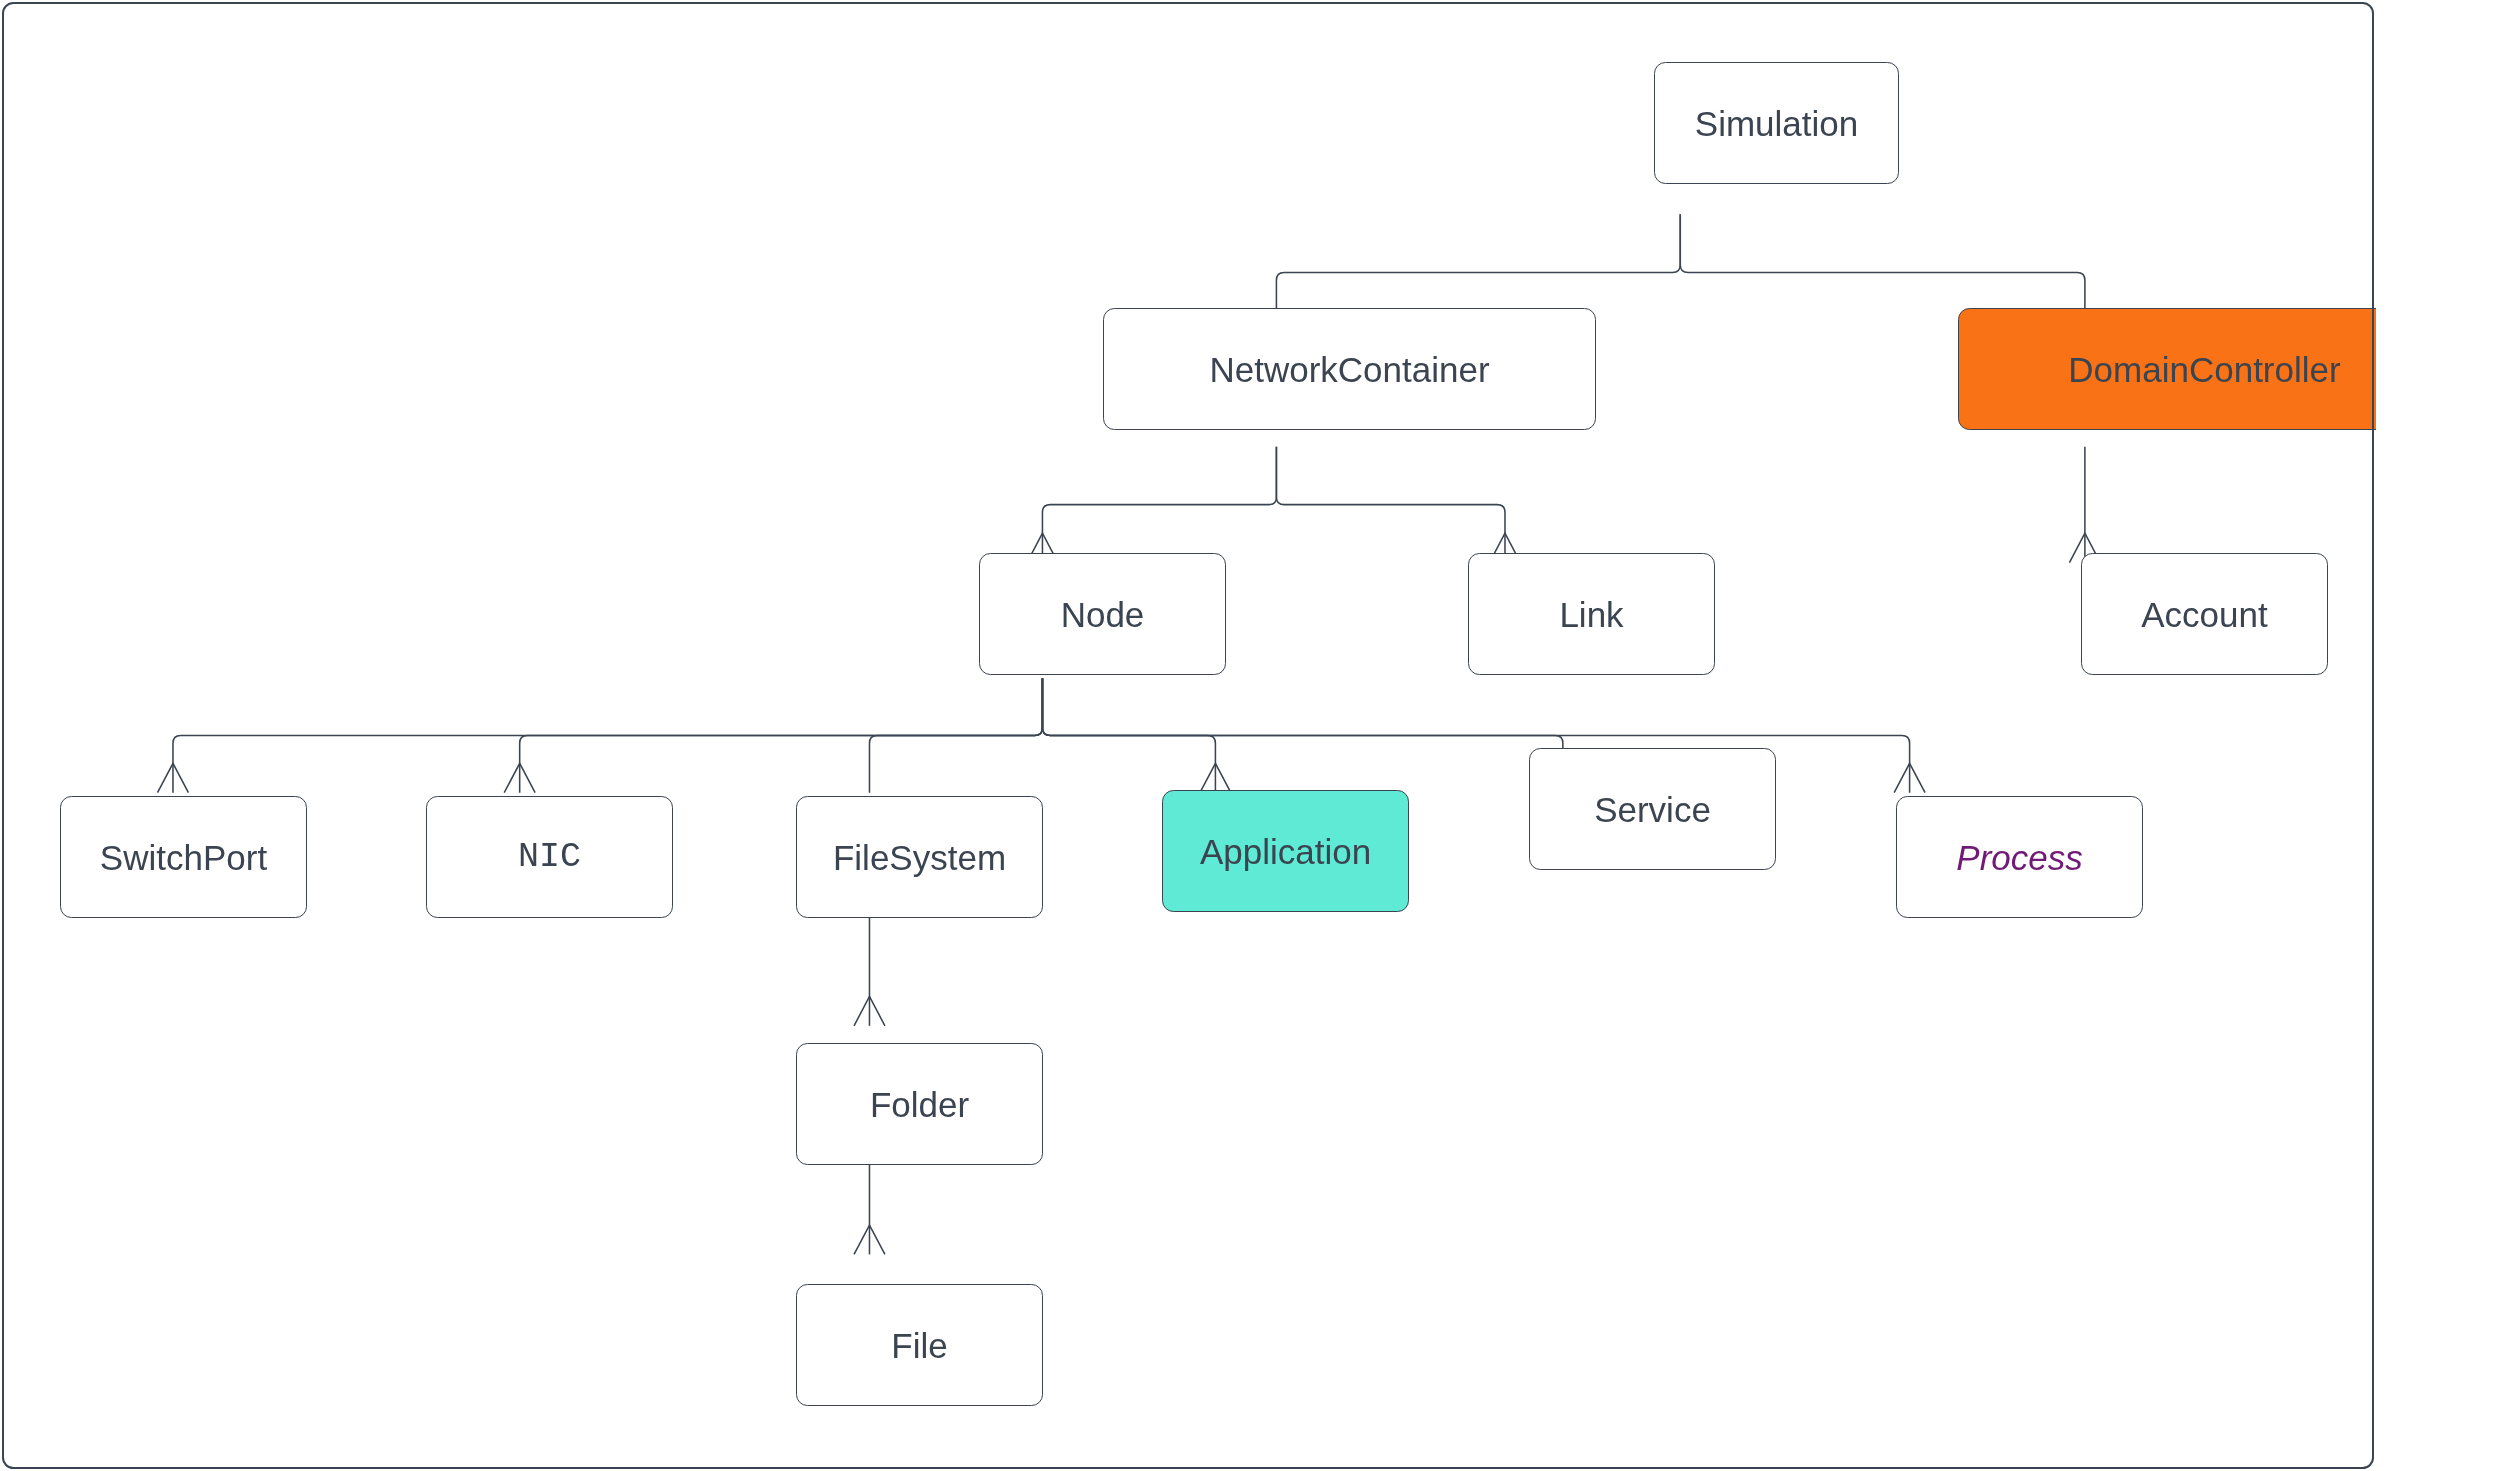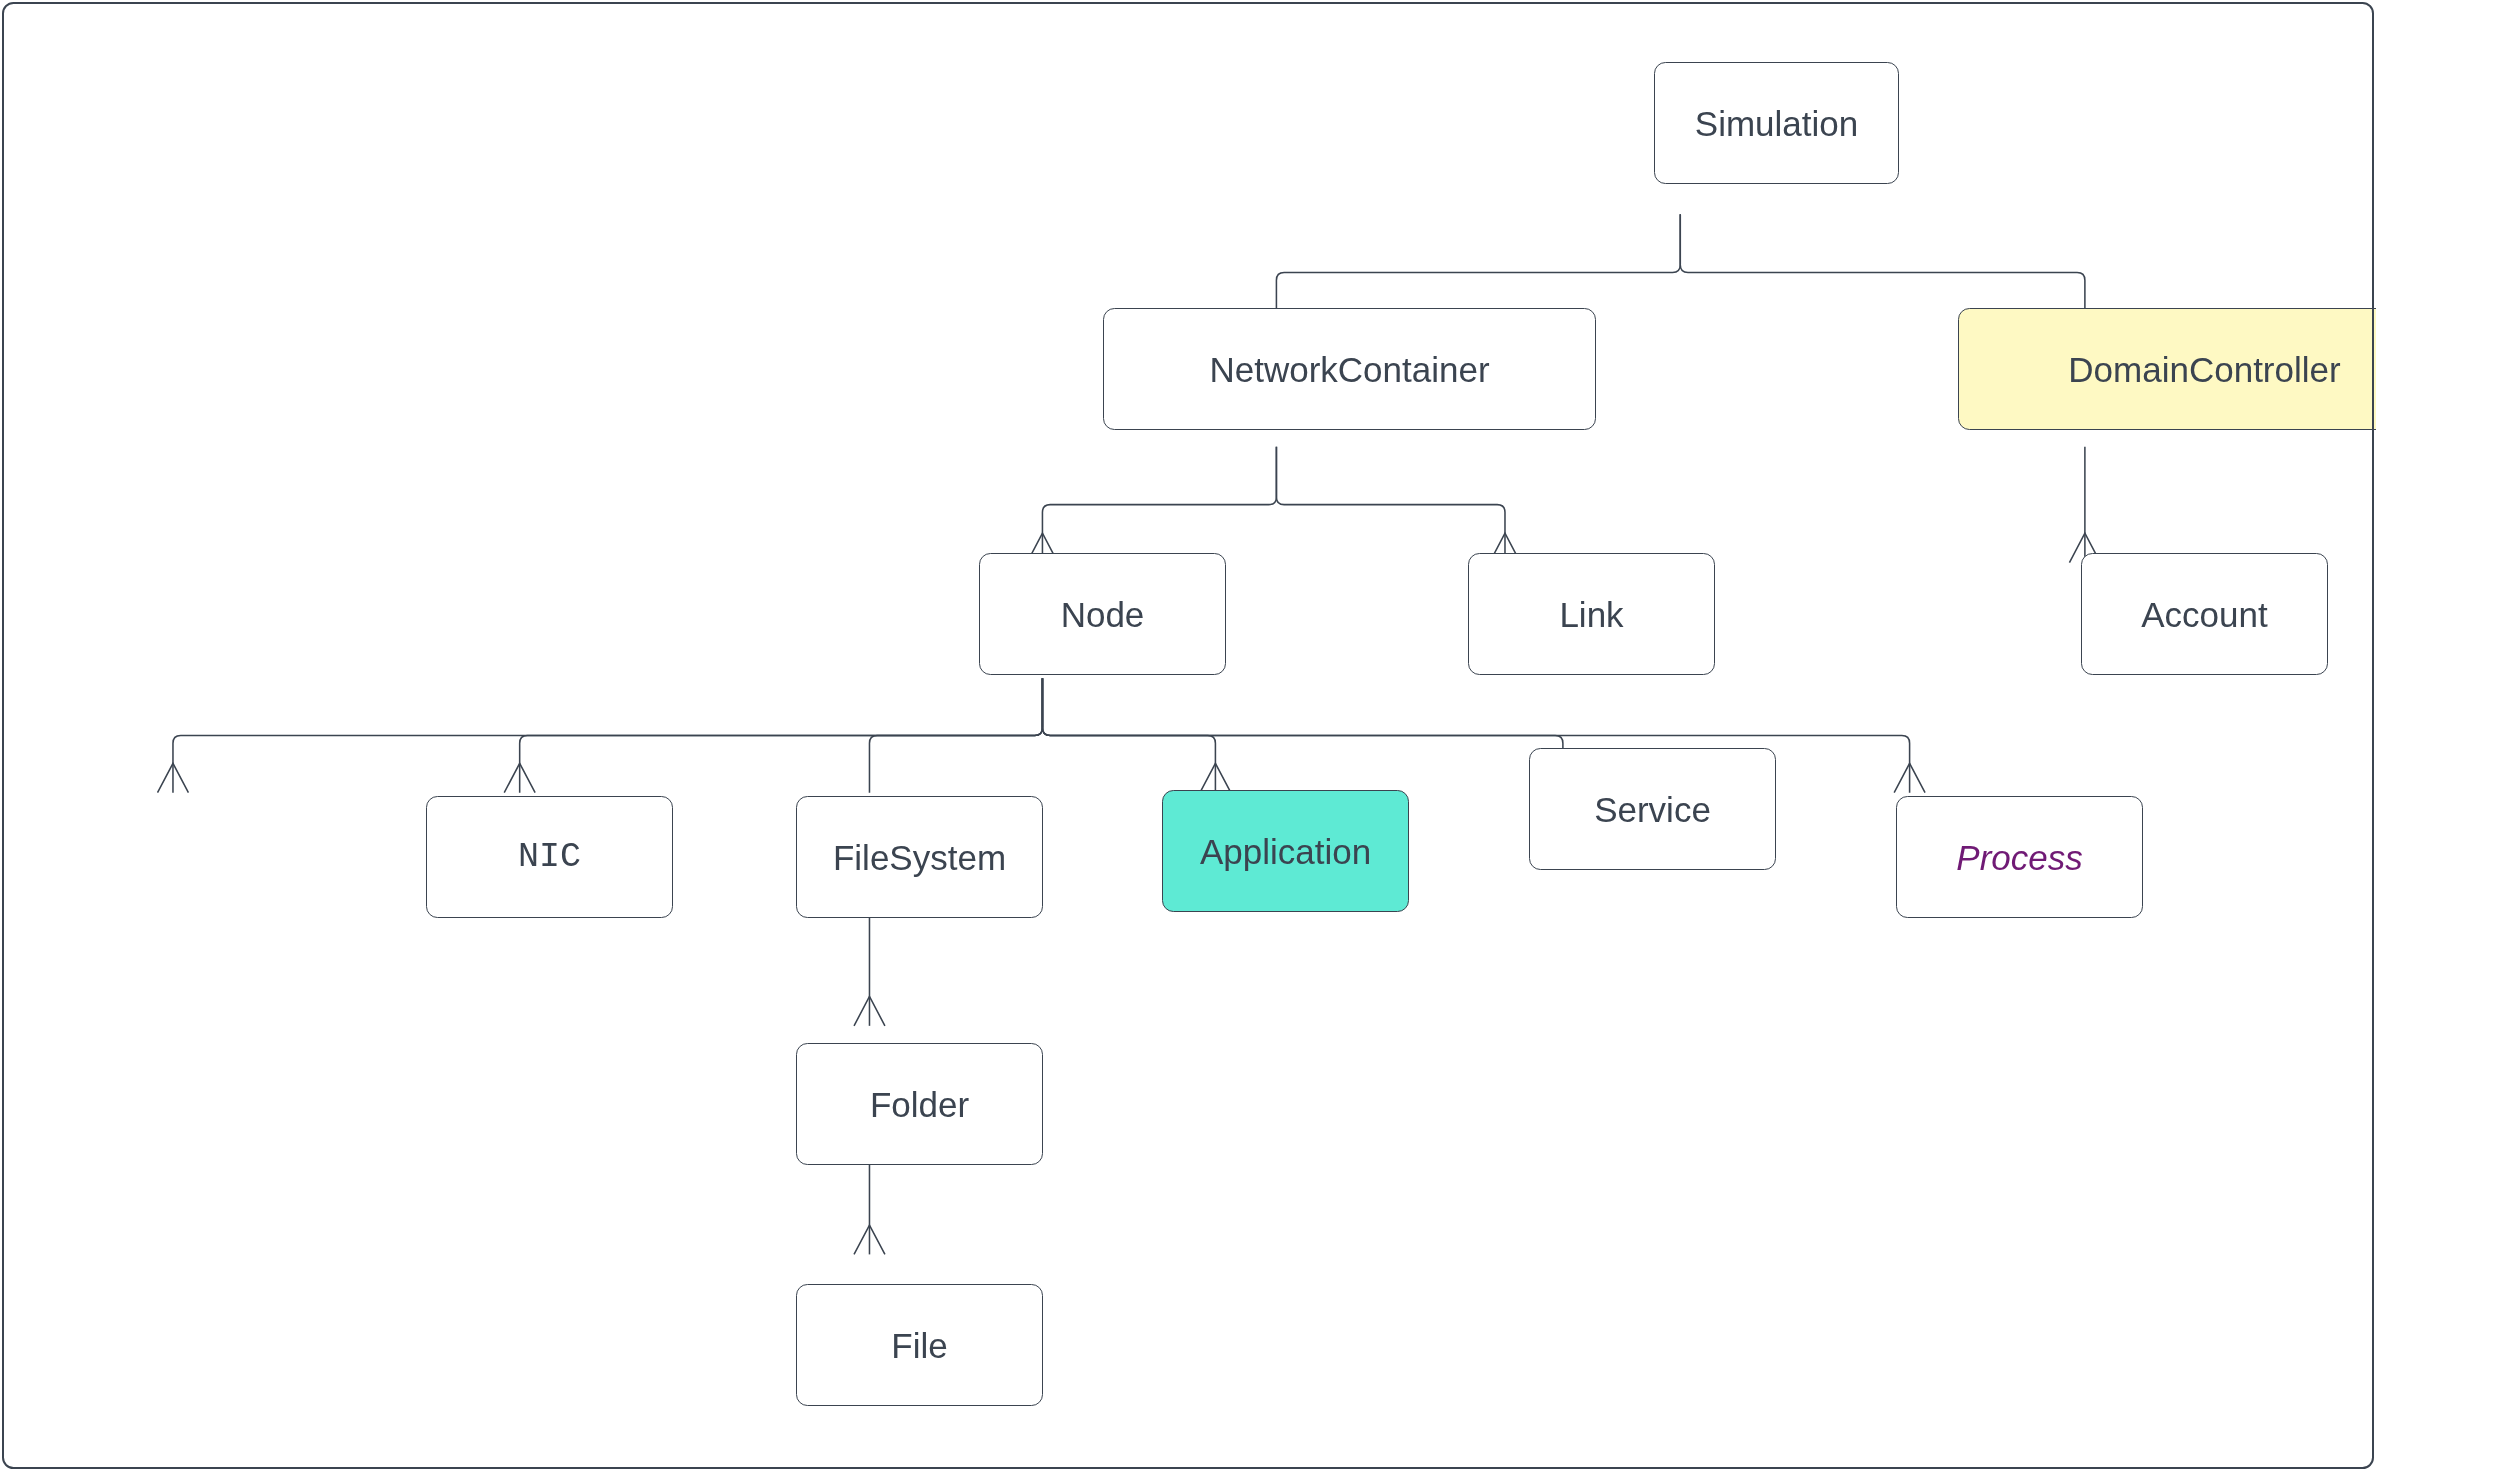--- a/index.html
+++ b/index.html
@@ -83,31 +83,34 @@
         <path d="M 1126 1427 L 1126 1573" fill="none" stroke="#3b4450" stroke-width="2"></path>
         <path d="M 1106 1573 L 1126 1535 L 1146 1573" fill="none" stroke="#3b4450" stroke-width="2"></path>
       </svg>
 
   <div class="node-box" style="left: 1654px; top: 62px; width: 245px; height: 122px; border-color: rgb(59, 68, 80); border-width: 1.6px; border-radius: 11.4px; background: rgb(255, 255, 255);">
         <span class="node-label" style="color: rgb(59, 68, 80);">Simulation</span>
       </div>
       <div class="node-box" style="left: 1103px; top: 308px; width: 493px; height: 122px; border-color: rgb(59, 68, 80); border-width: 1.6px; border-radius: 11.4px; background: rgb(255, 255, 255);">
         <span class="node-label" style="color: rgb(59, 68, 80);">NetworkContainer</span>
       </div>
-      <div class="node-box" style="left: 1958px; top: 308px; width: 493px; height: 122px; border-color: rgb(59, 68, 80); border-width: 1.6px; border-radius: 11.4px; background: #fef9c3;">
+      <div class="node-box" style="left: 1958px; top: 308px; width: 493px; height: 122px; border-color: rgb(59, 68, 80); border-width: 1.6px; border-radius: 11.4px; background: #f97316;">
         <span class="node-label" style="color: rgb(59, 68, 80);">DomainController</span>
       </div>
       <div class="node-box" style="left: 979px; top: 553px; width: 247px; height: 122px; border-color: rgb(59, 68, 80); border-width: 1.6px; border-radius: 11.4px; background: rgb(255, 255, 255);">
         <span class="node-label" style="color: rgb(59, 68, 80);">Node</span>
       </div>
       <div class="node-box" style="left: 1468px; top: 553px; width: 247px; height: 122px; border-color: rgb(59, 68, 80); border-width: 1.6px; border-radius: 11.4px; background: rgb(255, 255, 255);">
         <span class="node-label" style="color: rgb(59, 68, 80);">Link</span>
       </div>
       <div class="node-box" style="left: 2081px; top: 553px; width: 247px; height: 122px; border-color: rgb(59, 68, 80); border-width: 1.6px; border-radius: 11.4px; background: rgb(255, 255, 255);">
         <span class="node-label" style="color: rgb(59, 68, 80);">Account</span>
+      </div>
+      <div class="node-box" style="left: 60px; top: 796px; width: 247px; height: 122px; border-color: rgb(59, 68, 80); border-width: 1.6px; border-radius: 11.4px; background: rgb(255, 255, 255);">
+        <span class="node-label" style="color: rgb(59, 68, 80);">SwitchPort</span>
       </div>
       <div class="node-box" style="left: 426px; top: 796px; width: 247px; height: 122px; border-color: rgb(59, 68, 80); border-width: 1.6px; border-radius: 11.4px; background: rgb(255, 255, 255); font-family: Liberation Mono, monospace;">
         <span class="node-label" style="color: rgb(59, 68, 80);">NIC</span>
       </div>
       <div class="node-box" style="left: 796px; top: 796px; width: 247px; height: 122px; border-color: rgb(59, 68, 80); border-width: 1.6px; border-radius: 11.4px; background: rgb(255, 255, 255);">
         <span class="node-label" style="color: rgb(59, 68, 80);">FileSystem</span>
       </div>
       <div class="node-box" style="left: 1162px; top: 790px; width: 247px; height: 122px; border-color: rgb(59, 68, 80); border-width: 1.6px; border-radius: 11.4px; background: #5eead4;">
         <span class="node-label" style="color: rgb(59, 68, 80);">Application</span>
       </div>

